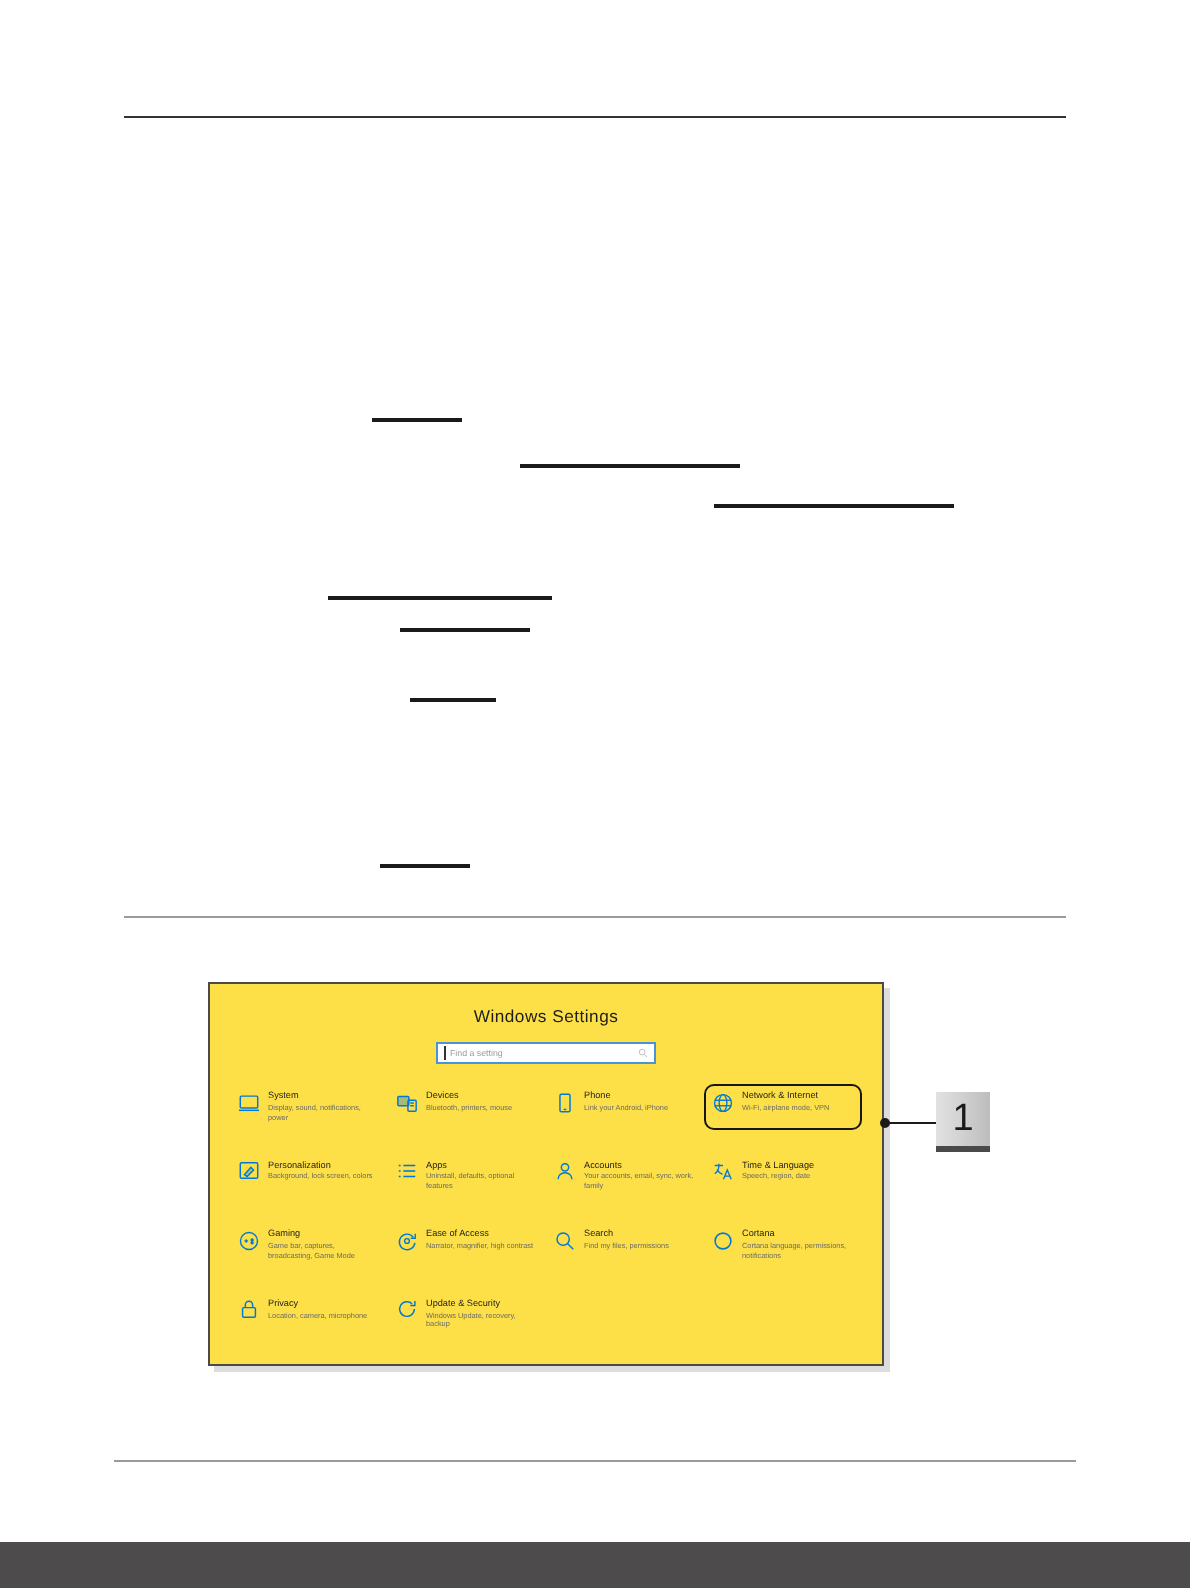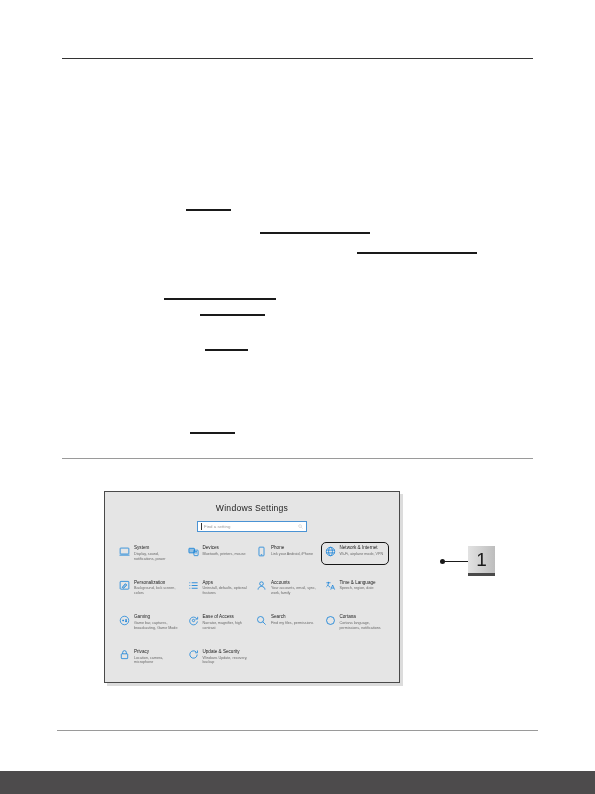--- a/index.html
+++ b/index.html
@@ -62,23 +62,23 @@
     width: 595px;
     height: 23px;
     background: #4d4b4c;
   }
 
   
   .settings-shot {
     position: absolute;
     left: 104px;
     top: 491px;
-    width: 296px;
+    width: 338px;
     height: 192px;
-    background: #e5e5e5;
+    background: #fde047;
     border: 1.1px solid #4a4a4a;
     box-shadow: 3px 3px 0 0 #dcdcdc;
     box-sizing: border-box;
   }
 
   .settings-title {
     text-align: center;
     font-size: 8.6px;
     color: #1d1d1d;
     letter-spacing: 0.25px;

